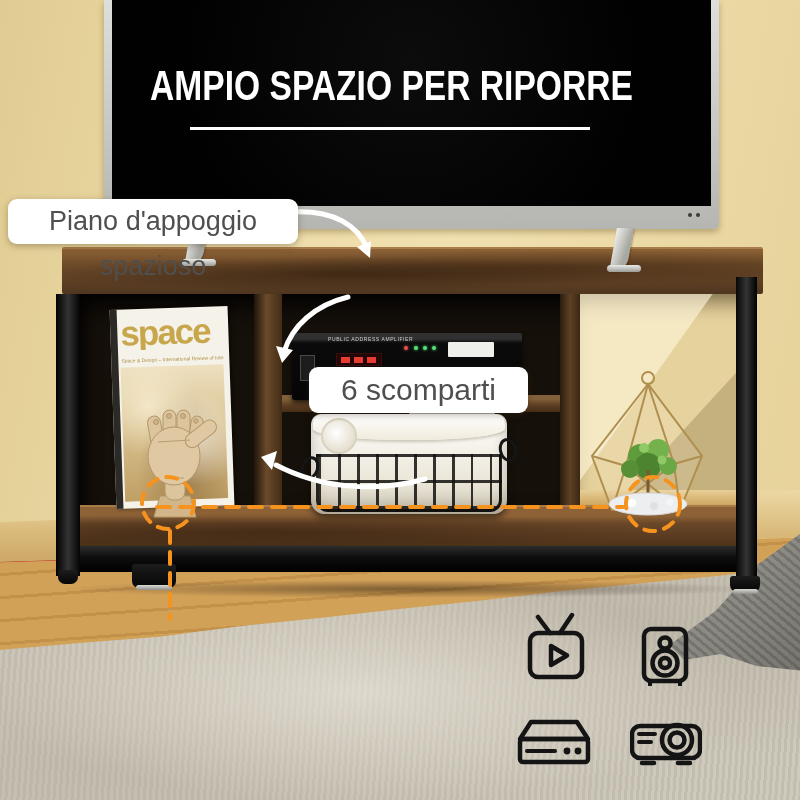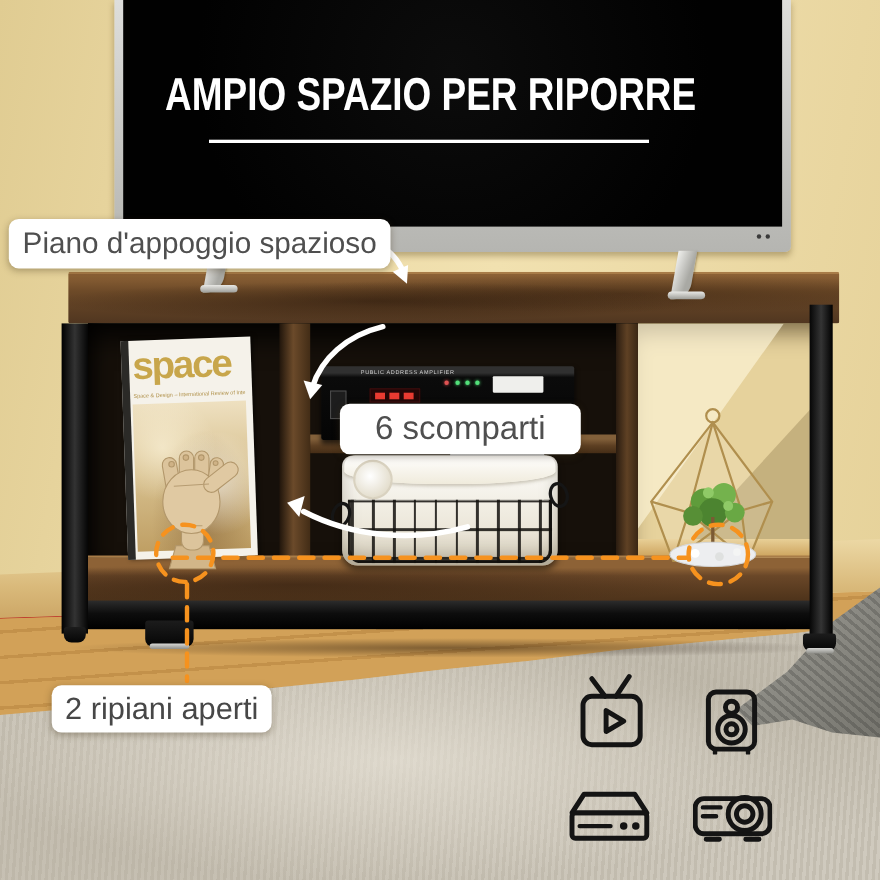--- a/index.html
+++ b/index.html
@@ -148,21 +148,21 @@
   .basket .handle{width:18px;height:24px;border:3px solid #151515;border-radius:50%;background:transparent;}
   .basket .handle.left{left:-10px;top:42px;transform:rotate(18deg);}
   .basket .handle.right{left:188px;top:24px;transform:rotate(-14deg);}
 
   .terrarium-svg{left:582px;top:370px;width:128px;height:158px;z-index:12;}
 
   
   .annotation-svg{left:0;top:0;width:800px;height:800px;z-index:20;pointer-events:none;}
   .callout{z-index:21;background:#fff;border-radius:9px;color:#4f4f4f;text-align:center;
     box-shadow:0 2px 7px rgba(60,45,20,.35);}
-  .callout-surface{left:8px;top:199px;width:347px;height:45px;font-size:27px;line-height:45px;}
+  .callout-surface{left:8px;top:199px;width:290px;height:45px;font-size:27px;line-height:45px;}
   .callout-compartments{left:309px;top:367px;width:219px;height:46px;font-size:30px;line-height:46px;}
   .callout-shelves{left:47px;top:623px;width:200px;height:43px;font-size:28px;line-height:43px;color:#474747;}
 
   .device-icon{z-index:21;}
   .icon-tv{left:524px;top:612px;}
   .icon-speaker{left:640px;top:626px;}
   .icon-media{left:516px;top:718px;}
   .icon-projector{left:630px;top:714px;}
 </style>
 </head>
@@ -314,21 +314,20 @@
     </g>
     <g fill="#ffffff">
       <polygon points="370,258 357,247 371,241"></polygon>
       <polygon points="282,363 276,346 293,350"></polygon>
       <polygon points="261,457 277,451 272,470"></polygon>
     </g>
   </svg>
 
   <div class="callout callout-surface">Piano d'appoggio spazioso</div>
   <div class="callout callout-compartments">6 scomparti</div>
-  <div class="callout callout-shelves">2 ripiani aperti</div>
 
   <svg class="device-icon icon-tv" width="64" height="70" viewBox="0 0 64 70">
     <g fill="none" stroke="#141414" stroke-width="4.5" stroke-linecap="round" stroke-linejoin="round">
       <path d="M14,5 L26,21 M48,3 L36,21"></path>
       <rect x="6" y="21" width="52" height="44" rx="8"></rect>
       <path d="M27,34 L27,53 L43,43.5 Z"></path>
     </g>
   </svg>
   <svg class="device-icon icon-speaker" width="50" height="60" viewBox="0 0 50 60">
     <g fill="none" stroke="#141414" stroke-width="4.5" stroke-linecap="round">

